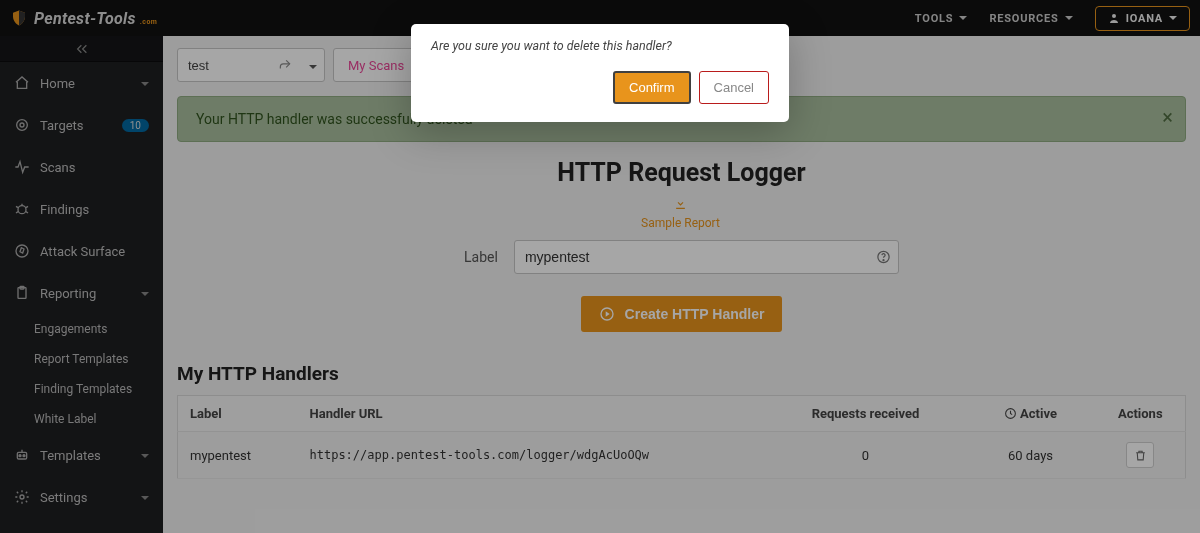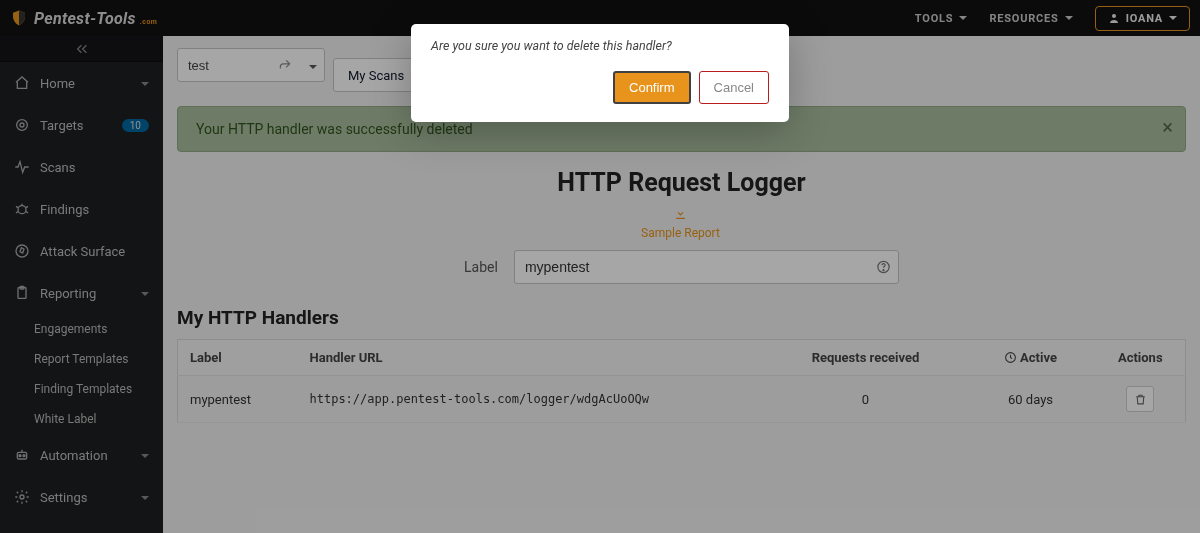--- a/index.html
+++ b/index.html
@@ -19,21 +19,21 @@
   .sb-item .chev { margin-left:auto; color:#888; }
   .badge { margin-left:auto; background:#0369a1; color:#ddd; font-size:10px; padding:1px 8px; border-radius:10px; }
   .sb-ico { width:16px; height:16px; display:inline-flex; align-items:center; justify-content:center; color:#aaa; }
 
   .content { position:absolute; top:36px; left:163px; right:0; bottom:0; background:#f2f2f2; overflow:auto; }
   .toolbar { display:flex; padding:12px 14px 0 14px; gap:8px; }
   .dd { display:inline-flex; align-items:center; border:1px solid #c6c6c6; background:#fff; border-radius:3px; height:34px; }
   .dd input.txt { border:none; outline:none; padding:0 10px; font-size:13px; color:#444; width:100px; background:transparent; }
   .dd .share { width:24px; text-align:center; color:#868686; }
   .dd .car { width:22px; text-align:center; color:#555; }
-  .dd.scans { padding:0 14px; font-size:13px; color:#0f172a;margin-top:10px; }
+  .dd.scans { padding:0 14px; font-size:13px; color:#ec4899; }
 
   .page { padding:14px 14px 20px 14px; }
   .alert { background:#a9bf9e; border:1px solid #8fab82; color:#31541f; padding:14px 18px; border-radius:4px; display:flex; align-items:center; font-size:14px; position:relative; }
   .alert .close-x { position:absolute; right:12px; top:8px; color:#516d43; font-size:20px; cursor:pointer; }
   h1.title { text-align:center; margin:16px 0 4px; font-size:25px; font-weight:700; color:#222; }
   .sample { text-align:right; margin:10px 2px 10px 0; font-size:12px; color:#e8941c; display:flex; justify-content:flex-end; align-items:center; gap:6px;flex-direction:column; }
   .labelrow { display:flex; align-items:center; justify-content:center; gap:16px; margin:8px 0 22px; }
   .labelrow label { color:#555; font-size:14px; }
   .inputwrap { position:relative; width:385px; }
   .inputwrap input { width:100%; height:34px; border:1px solid #c6c6c6; border-radius:3px; padding:0 34px 0 10px; font-size:14px; color:#333; }
@@ -179,21 +179,21 @@
 
   <div class="sb-item">
     <span class="sb-ico">
         <svg width="16" height="16" viewBox="0 0 24 24" fill="none" stroke="#aaa" stroke-width="2">
           <rect x="5" y="8" width="14" height="10" rx="2"></rect>
           <circle cx="9" cy="13" r="1.5" fill="#aaa"></circle>
           <circle cx="15" cy="13" r="1.5" fill="#aaa"></circle>
           <path d="M12 8V4"></path>
         </svg>
       </span>
-    <span>Automation</span>
+    <span>Templates</span>
     <span class="chev"></span>
   </div>
   <div class="sb-item">
     <span class="sb-ico">
         <svg width="16" height="16" viewBox="0 0 24 24" fill="none" stroke="#aaa" stroke-width="2">
           <circle cx="12" cy="12" r="3"></circle>
           <path d="M12 2v3M12 19v3M4.2 4.2l2.1 2.1M17.7 17.7l2.1 2.1M2 12h3M19 12h3M4.2 19.8l2.1-2.1M17.7 6.3l2.1-2.1"></path>
         </svg>
       </span>
     <span>Settings</span>
@@ -242,20 +242,29 @@
         <span class="qmark">
             <svg width="15" height="15" viewBox="0 0 24 24" fill="none" stroke="#777" stroke-width="2">
               <circle cx="12" cy="12" r="9"></circle>
               <path d="M9.5 9a2.5 2.5 0 1 1 3.5 2.3c-.9.4-1 1-1 1.7"></path>
               <circle cx="12" cy="17" r=".8" fill="#777"></circle>
             </svg>
           </span>
       </div>
     </div>
 
+    <button class="create-btn">
+      <span>
+          <svg width="16" height="16" viewBox="0 0 24 24" fill="#fff">
+            <circle cx="12" cy="12" r="9" fill="none" stroke="#fff" stroke-width="2"></circle>
+            <path d="M10 8l6 4-6 4z"></path>
+          </svg>
+        </span>
+      <span>Create HTTP Handler</span>
+    </button>
 
     <h2 class="sub">My HTTP Handlers</h2>
 
     <table class="handlers">
       <thead>
         <tr>
           <th style="width:120px">Label</th>
           <th>Handler URL</th>
           <th class="reqs" style="width:200px">Requests received</th>
           <th class="active" style="width:130px">

